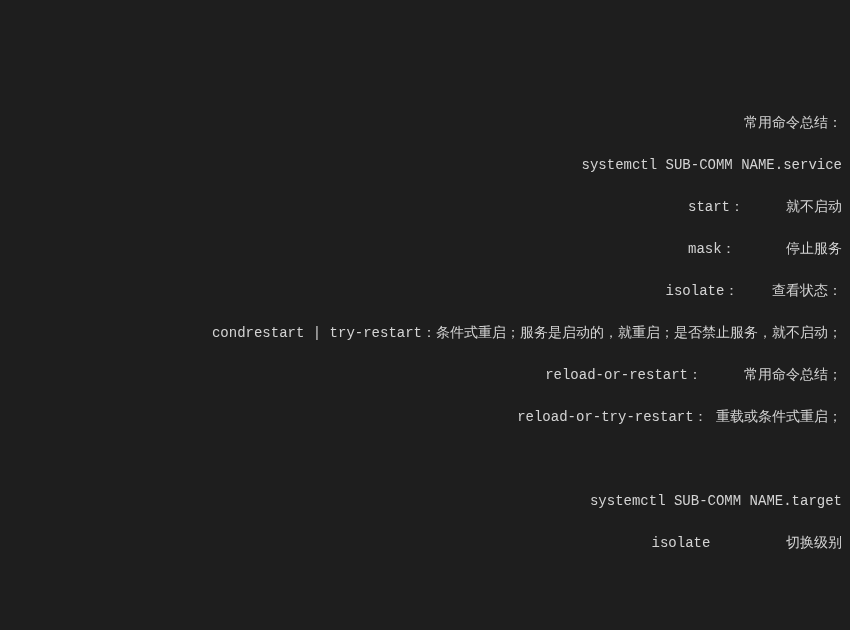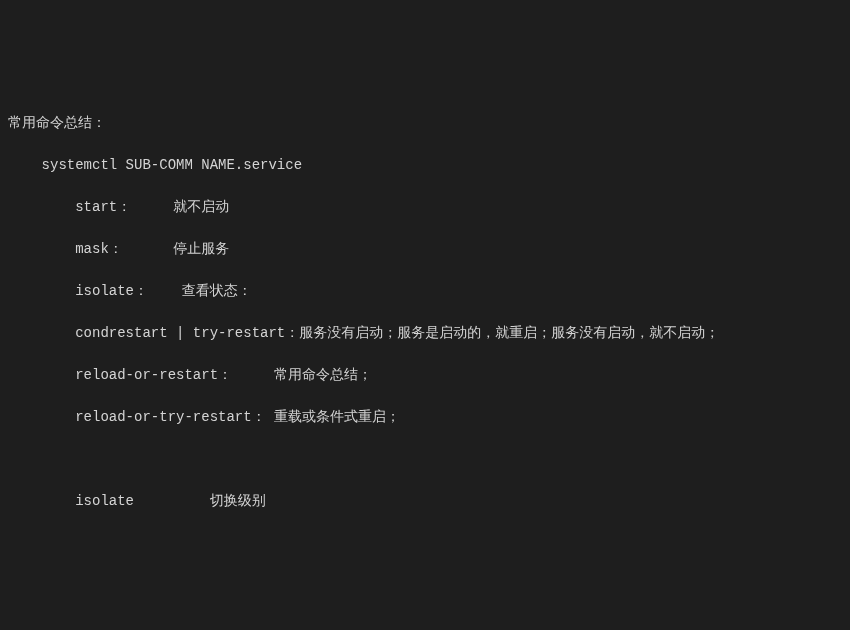--- a/index.html
+++ b/index.html
@@ -14,37 +14,39 @@
       font-size: 14px;
       line-height: 1.5;
       padding: 8px;
       white-space: pre;
       width: 850px;
       height: 630px;
       overflow: hidden;
     }
     .line {
       white-space: pre;
+      text-align: right;
     }
   </style>
 </head>
 <body>
 
 
 
 <div>
 <div class="line">常用命令总结：</div>
 <div class="line">    systemctl SUB-COMM NAME.service</div>
 <div class="line">        start：     就不启动</div>
 <div class="line">        mask：      停止服务</div>
 <div class="line">        isolate：    查看状态：</div>
-<div class="line">        condrestart | try-restart：服务没有启动；服务是启动的，就重启；服务没有启动，就不启动；</div>
+<div class="line">        condrestart | try-restart：条件式重启；服务是启动的，就重启；是否禁止服务，就不启动；</div>
 <div class="line">        reload-or-restart：     常用命令总结；</div>
 <div class="line">        reload-or-try-restart： 重载或条件式重启；</div>
 <div class="line"> </div>
+<div class="line">    systemctl SUB-COMM NAME.target</div>
 <div class="line">        isolate         切换级别</div>
 
 
 
 
 
 
 
 
 

